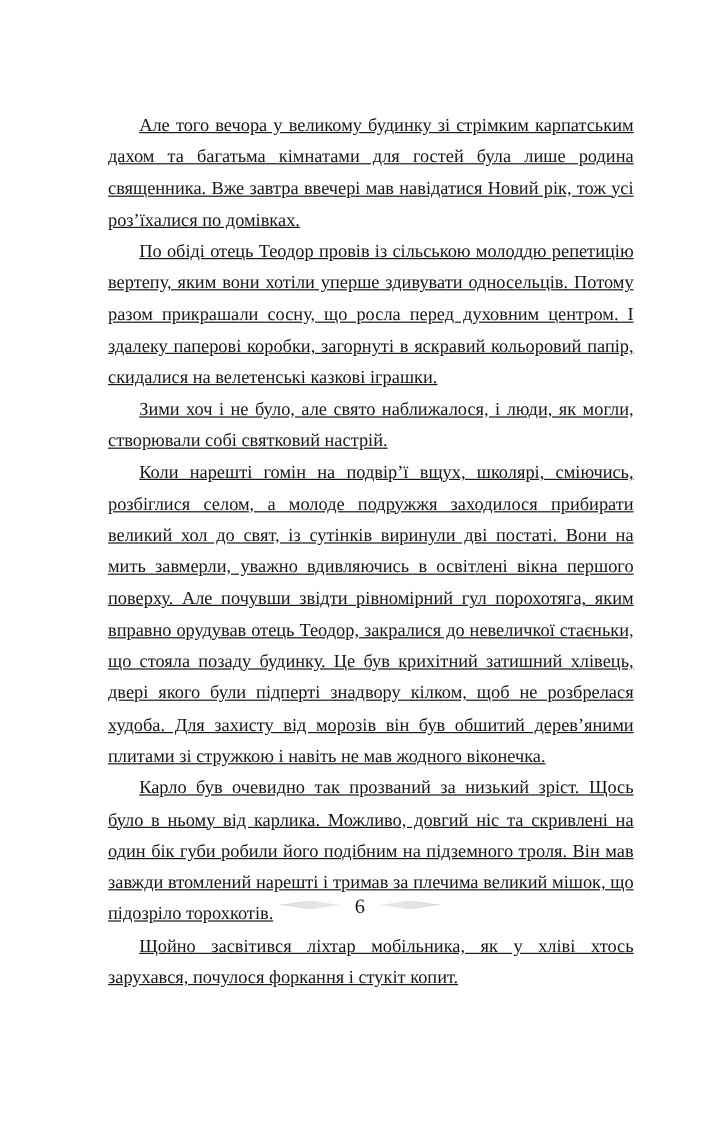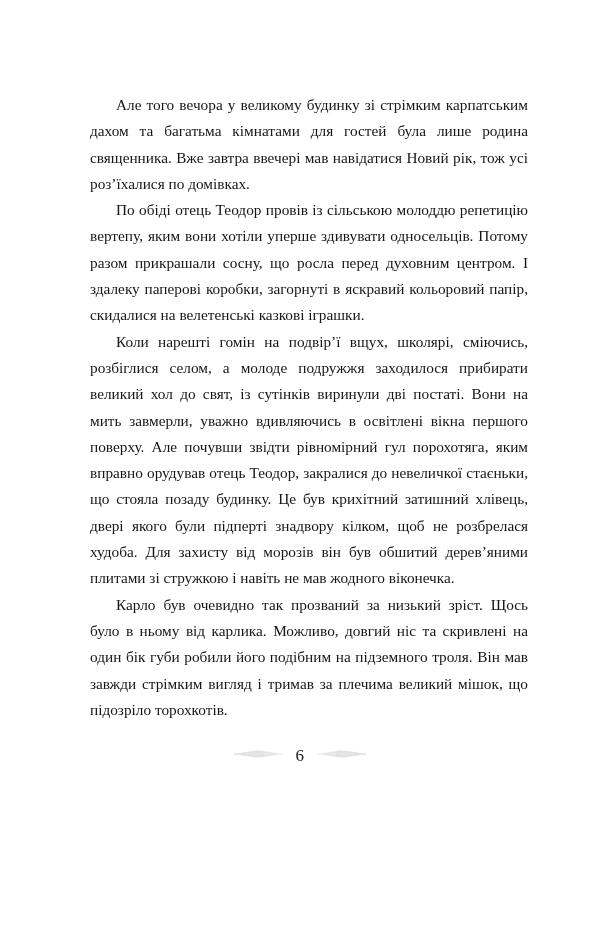--- a/index.html
+++ b/index.html
@@ -14,20 +14,21 @@
     font-family: "Liberation Serif", "DejaVu Serif", serif;
     color: #1a1a1a;
   }
   .page {
     position: relative;
     width: 600px;
     height: 818px;
     box-sizing: border-box;
     padding: 92px 72px 0 90px;
     background: #ffffff;
+    text-decoration: underline;
   }
   .body-text {
     font-size: 15.3px;
     line-height: 26.3px;
     text-align: justify;
     text-justify: inter-word;
     hyphens: manual;
     color: #161616;
   }
   .para {
@@ -62,22 +63,24 @@
   .orn.left { transform: scaleX(-1); }
 </style>
 </head>
 <body>
 
 <div class="page">
 
   <div class="body-text">
     <p class="para">Але того вечора у великому будинку зі стрімким карпатським дахом та багатьма кімнатами для гостей була лише родина священника. Вже завтра ввечері мав навідатися Новий рік, тож усі роз’їхалися по домівках.</p>
     <p class="para">По обіді отець Теодор провів із сільською молоддю репетицію вертепу, яким вони хотіли уперше здивувати односельців. Потому разом прикрашали сосну, що росла перед духовним центром. І здалеку паперові коробки, загорнуті в яскравий кольоровий папір, скидалися на велетенські казкові іграшки.</p>
+    <p class="para">Зими хоч і не було, але свято наближалося, і люди, як могли, створювали собі святковий настрій.</p>
     <p class="para">Коли нарешті гомін на подвір’ї вщух, школярі, сміючись, розбіглися селом, а молоде подружжя заходилося прибирати великий хол до свят, із сутінків виринули дві постаті. Вони на мить завмерли, уважно вдивляючись в освітлені вікна першого поверху. Але почувши звідти рівномірний гул порохотяга, яким вправно орудував отець Теодор, закралися до невеличкої стаєньки, що стояла позаду будинку. Це був крихітний затишний хлівець, двері якого були підперті знадвору кілком, щоб не розбрелася худоба. Для захисту від морозів він був обшитий дерев’яними плитами зі стружкою і навіть не мав жодного віконечка.</p>
-    <p class="para">Карло був очевидно так прозваний за низький зріст. Щось було в ньому від карлика. Можливо, довгий ніс та скривлені на один бік губи робили його подібним на підземного троля. Він мав завжди стрімким вигляд і тримав за плечима великий мішок, що підозріло торохкотів.</p>
+    <p class="para">Карло був очевидно так прозваний за низький зріст. Щось було в ньому від карлика. Можливо, довгий ніс та скривлені на один бік губи робили його подібним на підземного троля. Він мав завжди втомлений нарешті і тримав за плечима великий мішок, що підозріло торохкотів.</p>
+    <p class="para">Щойно засвітився ліхтар мобільника, як у хліві хтось зарухався, почулося форкання і стукіт копит.</p>
   </div>
 
   <div class="footer">
     <div class="folio-wrap">
       <span class="orn left">
         <svg width="56" height="16" viewBox="0 0 56 16" aria-hidden="true">
           <path d="M54 8 C44 8, 34 3, 22 5 C14 6.4, 8 7.4, 2 8 C8 8.6, 14 9.6, 22 11 C34 13, 44 8, 54 8 Z" fill="#cfcfcf"></path>
           <path d="M52 8 C42 8, 32 4.5, 22 6.3" fill="none" stroke="#b9b9b9" stroke-width="0.7"></path>
           <path d="M52 8 C42 8, 32 11.5, 22 9.7" fill="none" stroke="#b9b9b9" stroke-width="0.7"></path>
         </svg>

